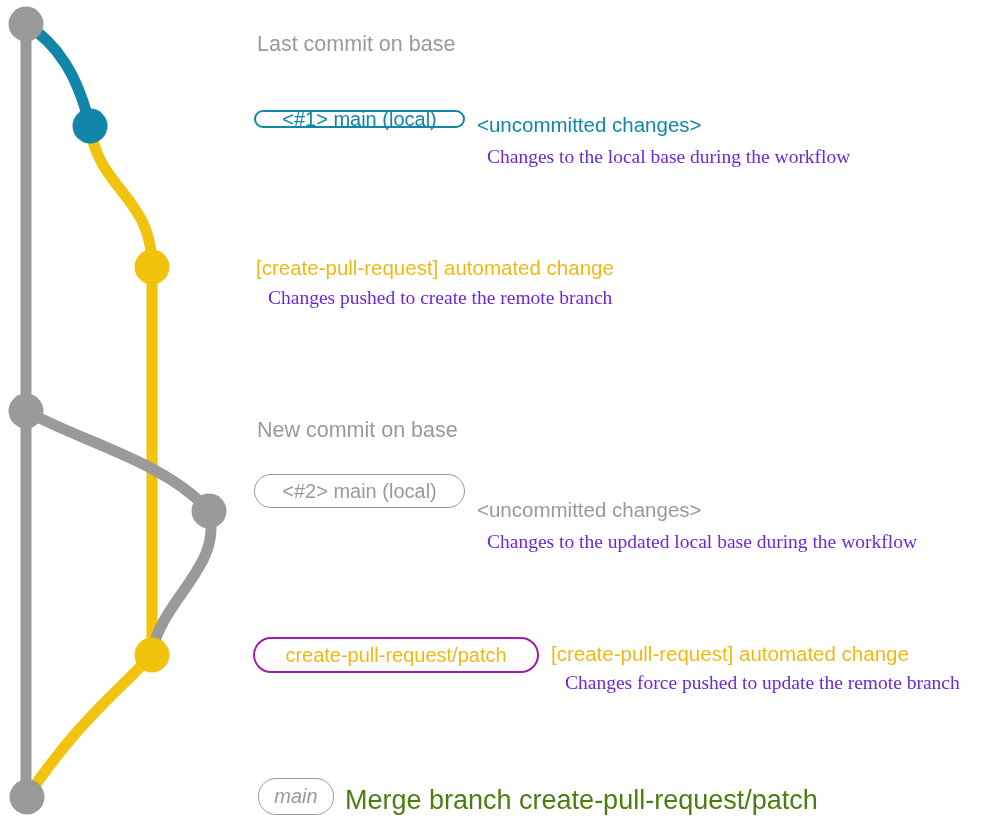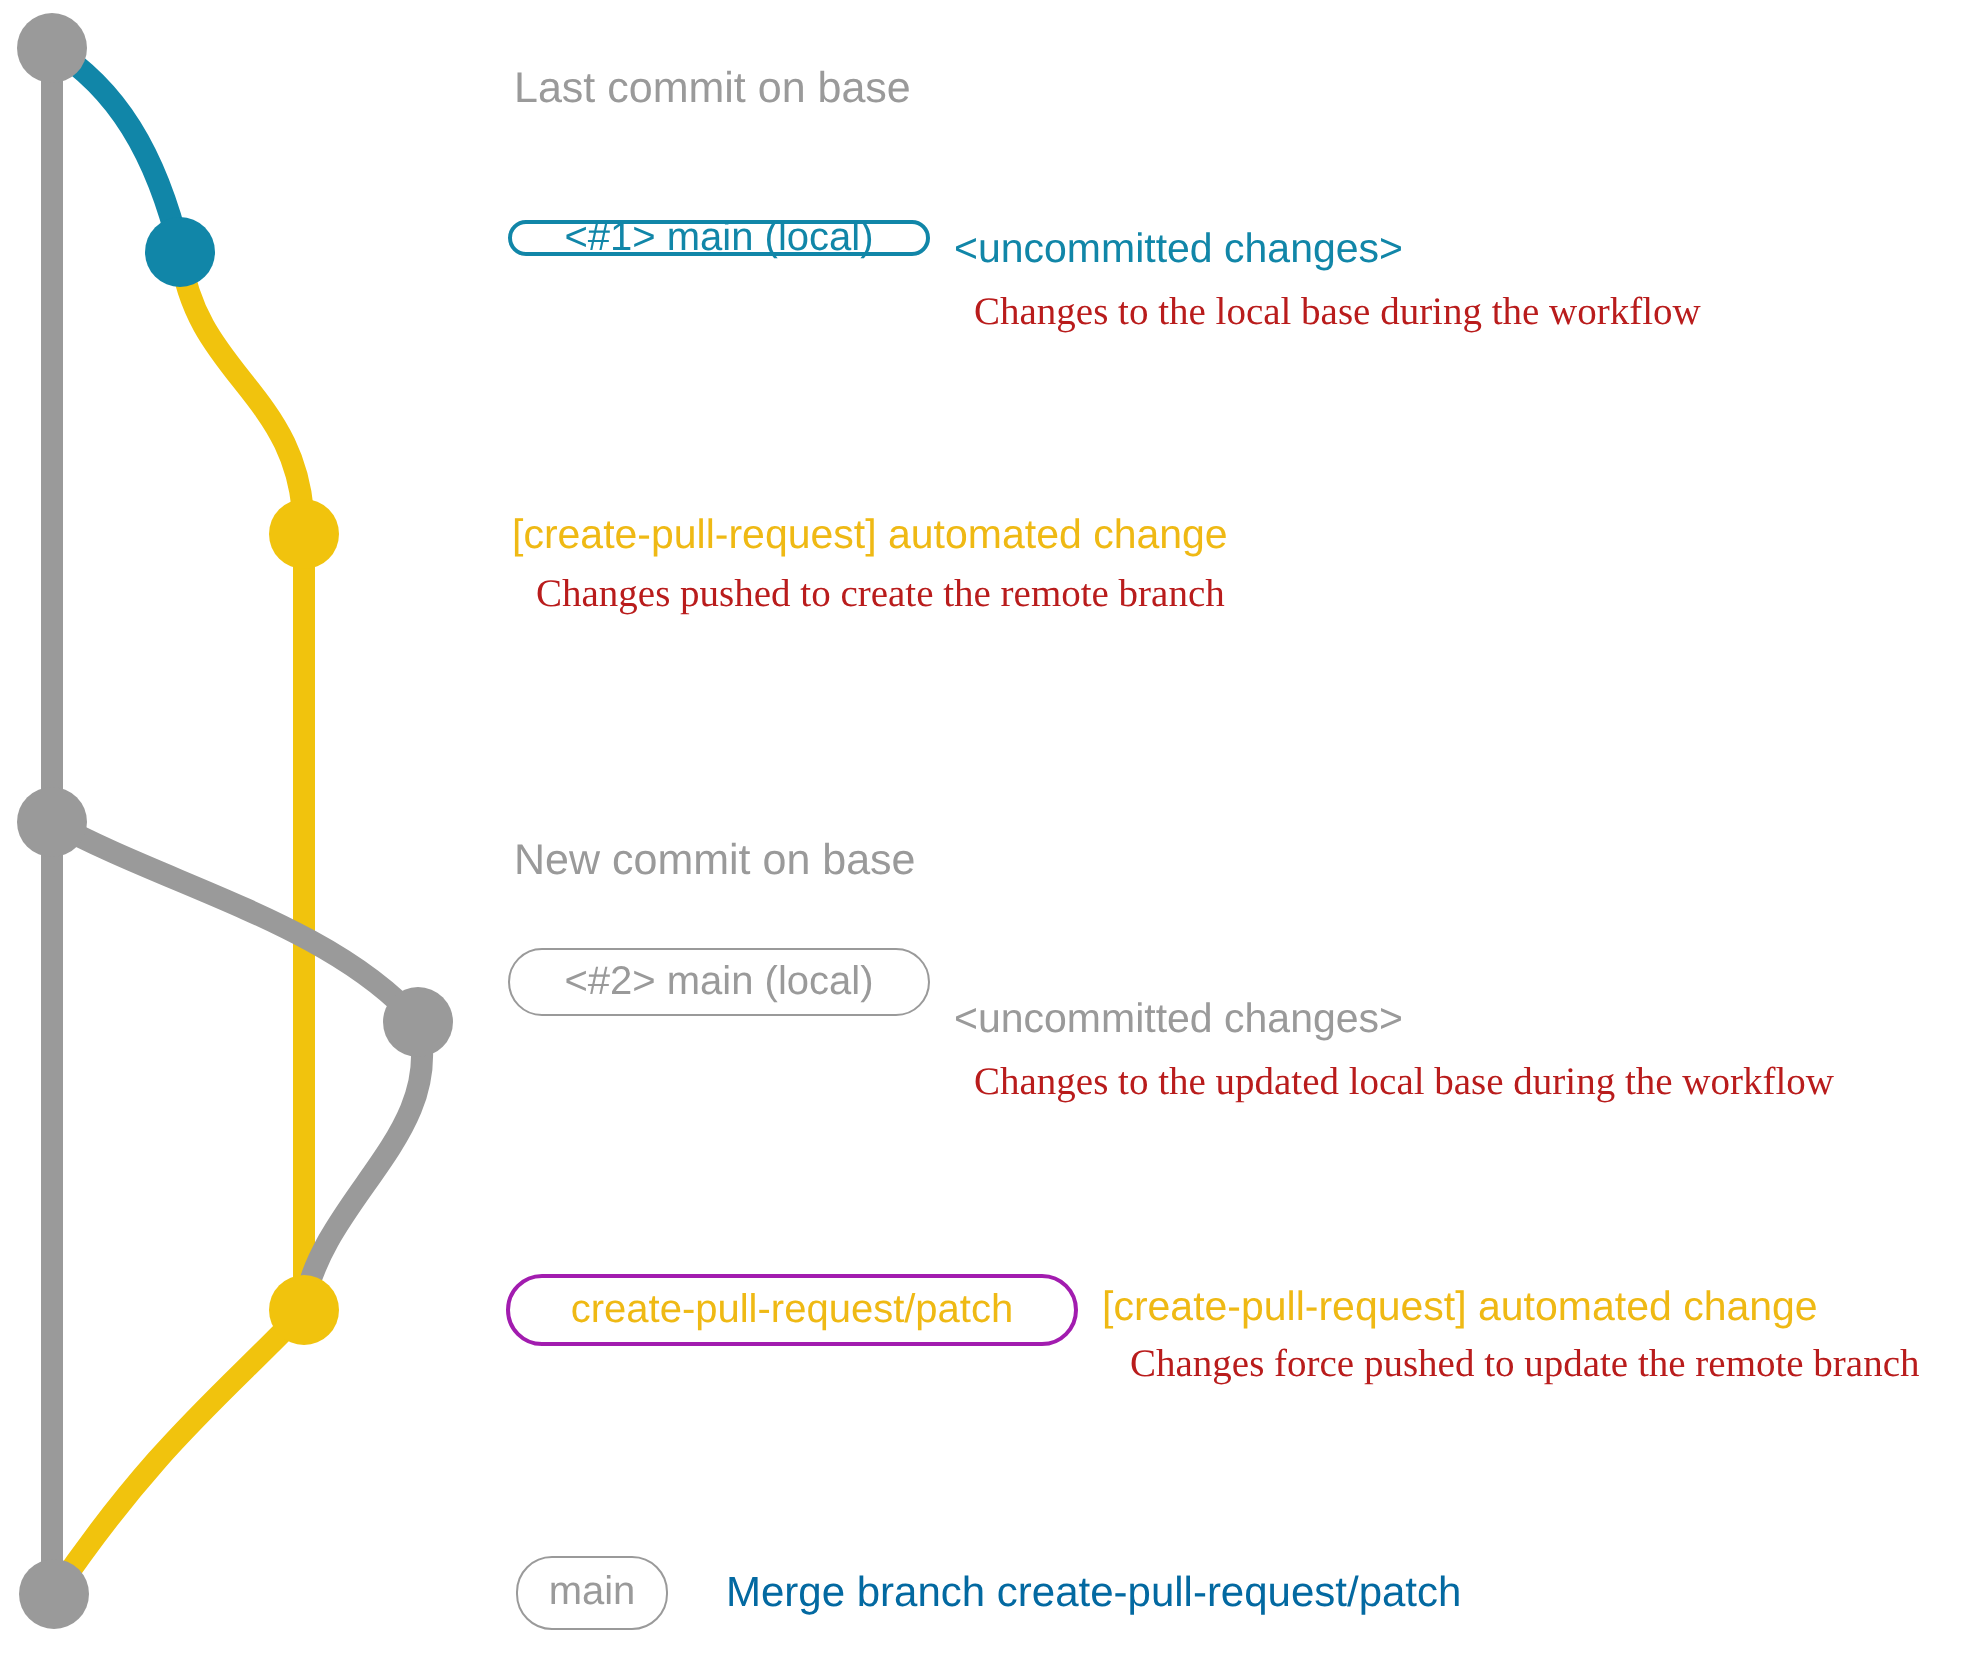--- a/index.html
+++ b/index.html
@@ -47,30 +47,29 @@
 
   .heading {
     font-size: 20.5px;
     white-space: nowrap;
   }
   .heading.blue   { color: #1186a8; }
   .heading.gray   { color: #9a9a9a; }
   .heading.yellow { color: #efb914; }
 
   .merge-msg {
-    color: #0369a1;
-    font-size: 21px;
+    color: #4d7c0f;
+    font-size: 27px;
     white-space: nowrap;
-    margin-left: 18px;
   }
 
   .detail {
     font-family: "Liberation Serif", serif;
     font-size: 19.5px;
-    color: #b91c1c;
+    color: #6d28d9;
     white-space: nowrap;
   }
 </style>
 </head>
 <body>
 
 <div style="position:absolute; inset:0;">
 
   <svg id="graph-svg" width="245" height="827" viewBox="0 0 245 827">
 
@@ -115,18 +114,18 @@
   </div>
   <div class="abs heading gray" style="left:477px; top:498px;">&lt;uncommitted changes&gt;</div>
   <div class="abs detail" style="left:487px; top:531px;">Changes to the updated local base during the workflow</div>
 
   <div class="badge yellow" style="left:253px; top:637px; width:286px; height:36px;">
     <span>create-pull-request/patch</span>
   </div>
   <div class="abs heading yellow" style="left:551px; top:642px;">[create-pull-request] automated change</div>
   <div class="abs detail" style="left:565px; top:672px;">Changes force pushed to update the remote branch</div>
 
-  <div class="badge gray" style="left:258px; top:778px; width:76px; height:37px;">
+  <div class="badge gray" style="left:258px; top:778px; width:76px; height:37px;font-style:italic;">
     <span>main</span>
   </div>
   <div class="abs merge-msg" style="left:345px; top:785px;">Merge branch create-pull-request/patch</div>
 
 </div>
 
 </body></html>

